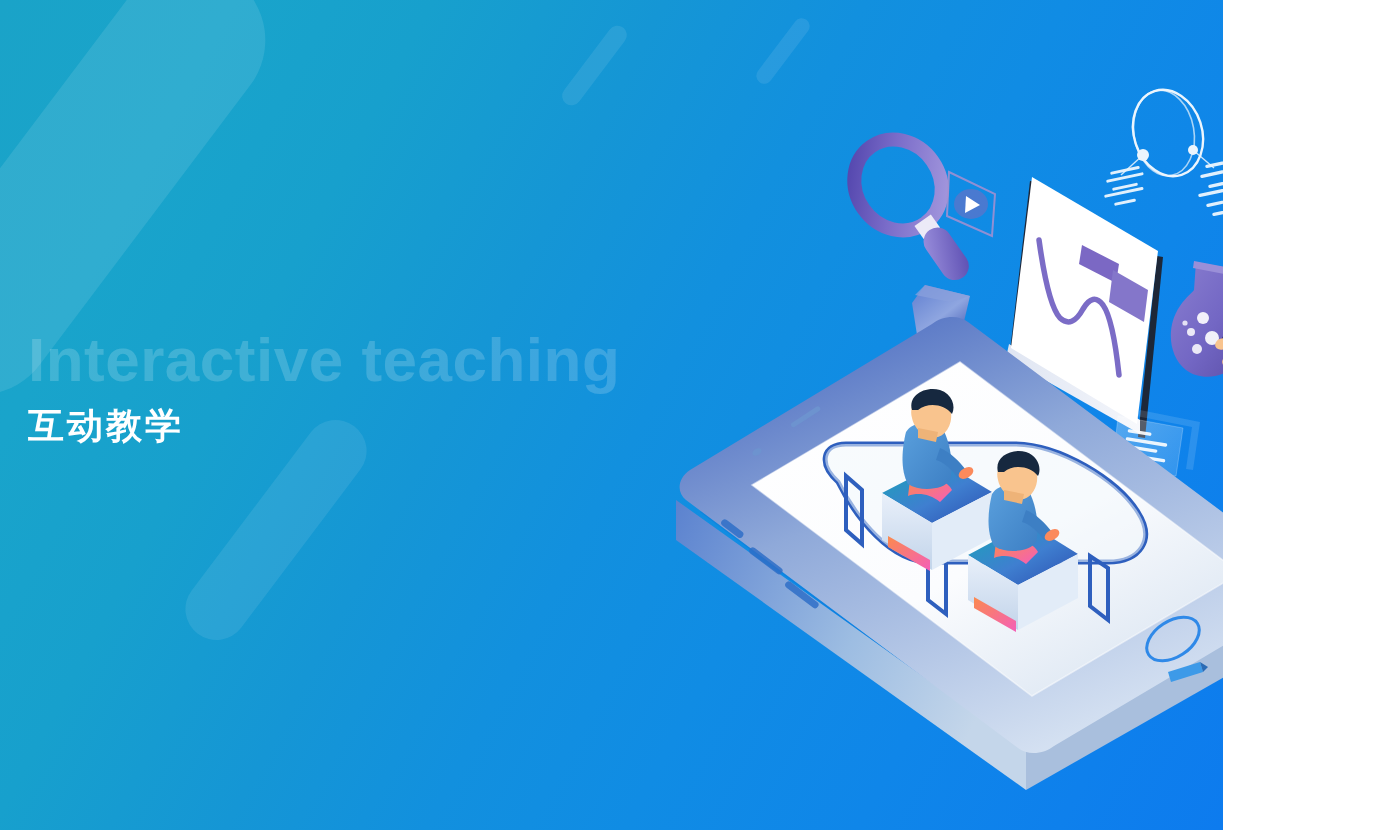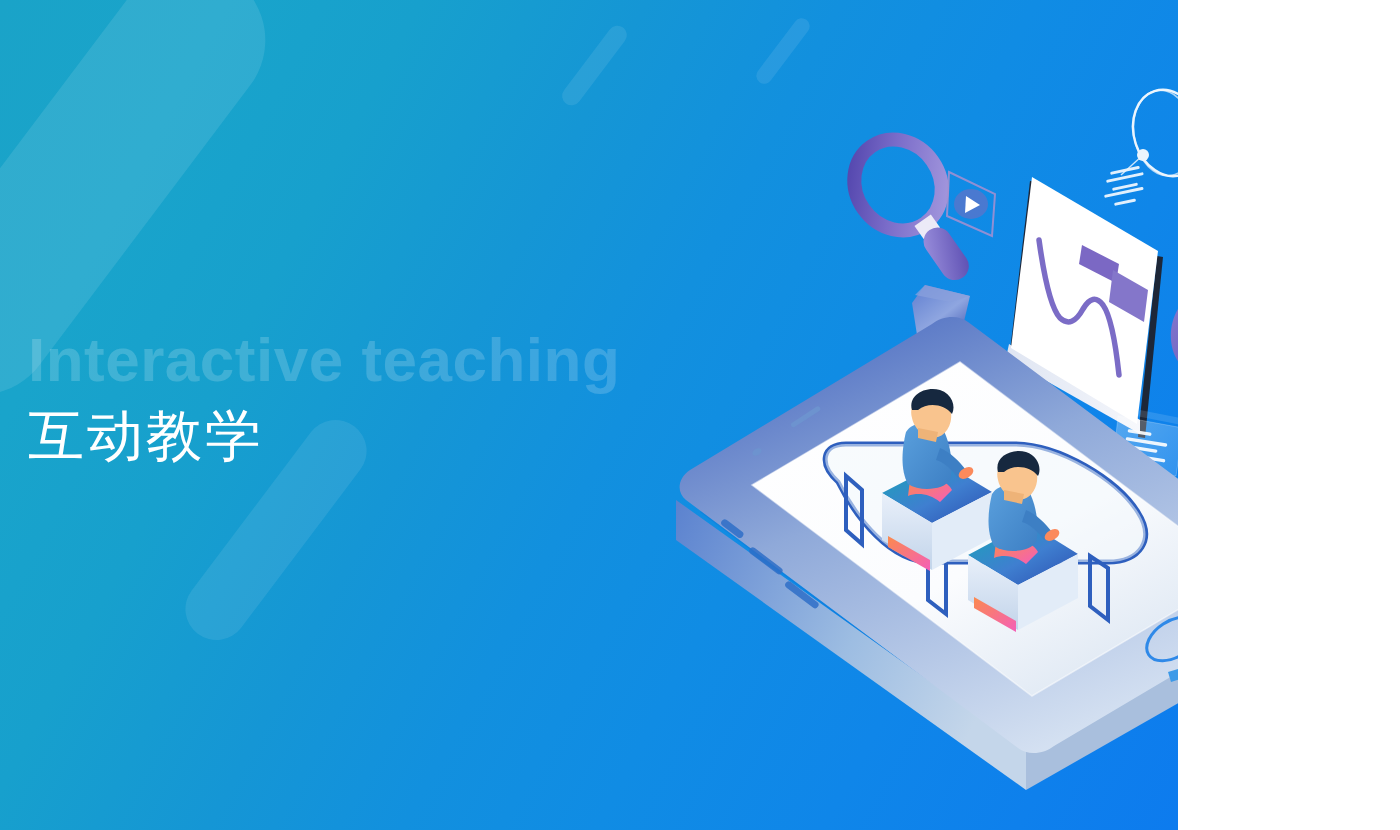--- a/index.html
+++ b/index.html
@@ -18,20 +18,21 @@
     background: linear-gradient(118deg,
         #1aa3c8 0%,
         #19a4cb 14%,
         #17a0cd 26%,
         #1596d5 40%,
         #1290de 52%,
         #108ce4 64%,
         #0f86e9 78%,
         #0e80ec 90%,
         #0d7bee 100%);
+    padding-left: 45px;
   }
   
   .capsule {
     position: absolute;
     border-radius: 999px;
     background: rgba(255,255,255,0.085);
     transform-origin: center;
     pointer-events: none;
   }
   .cap-big {
@@ -76,22 +77,22 @@
     color: rgba(255,255,255,0.175);
     white-space: nowrap;
     line-height: 1;
     z-index: 5;
     user-select: none;
   }
   .main-title {
     position: absolute;
     left: 28px;
     top: 408px;
-    font-size: 56px;
-    font-weight: normal;
+    font-size: 36px;
+    font-weight: bold;
     color: #ffffff;
     letter-spacing: 3px;
     line-height: 1;
     white-space: nowrap;
     z-index: 6;
   }
   .sub-title {
     position: absolute;
     left: 28px;
     top: 496px;

